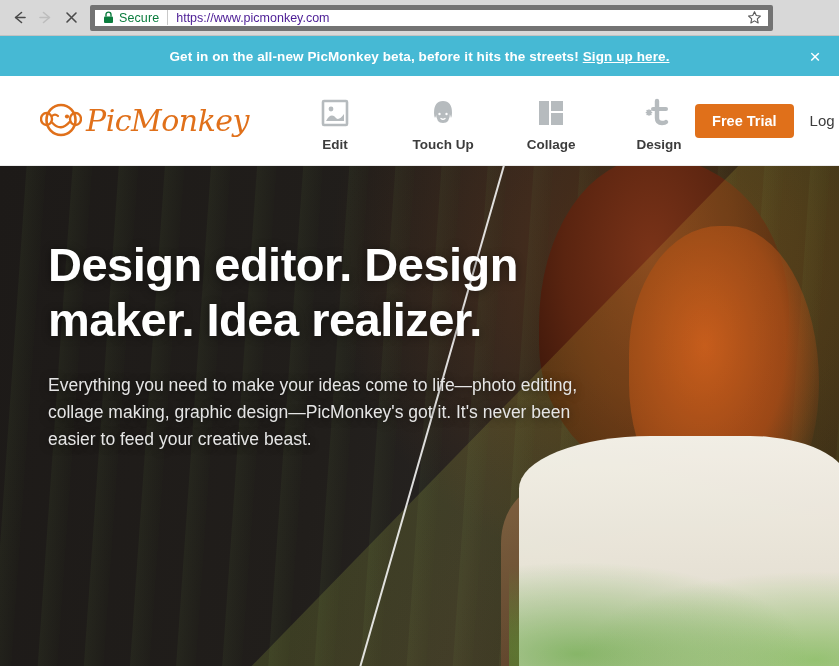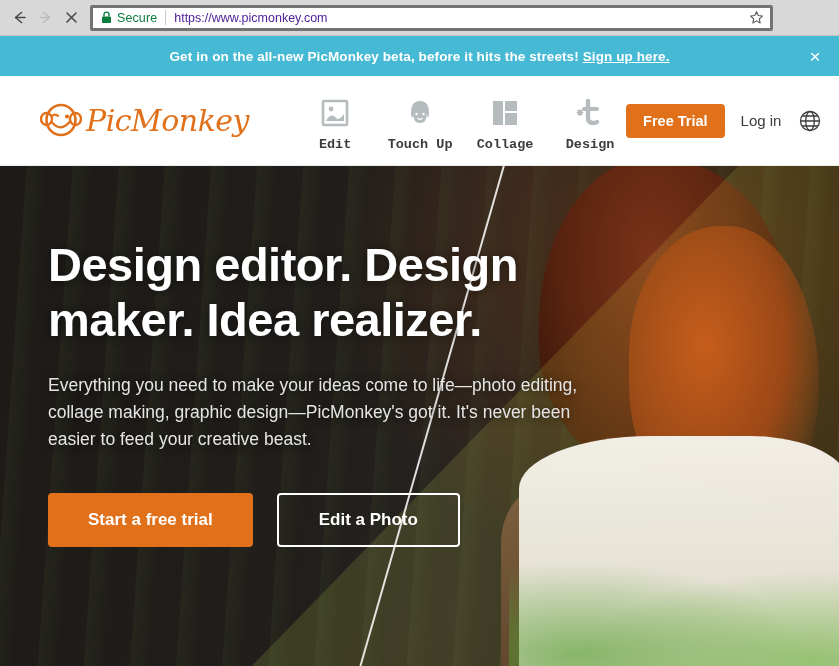--- a/index.html
+++ b/index.html
@@ -21,21 +21,21 @@
   .nav-btn {
     width: 26px; height: 26px;
     display: flex; align-items: center; justify-content: center;
     flex: 0 0 auto;
   }
   .nav-btn svg { display: block; }
   .omnibox {
     flex: 1 1 auto;
     height: 26px;
     background: #ffffff;
-    border: 3px solid #737373;
+    border: 5px solid #737373;
     border-radius: 2px;
     display: flex; align-items: center;
     margin-left: 6px;
     margin-right: 60px;
     padding: 0 6px 0 8px;
     overflow: hidden;
   }
   .lock-icon { flex: 0 0 auto; margin-right: 5px; display:flex; }
   .secure-label {
     color: #0b7d3e; font-size: 12.5px; letter-spacing: .1px;
@@ -84,23 +84,22 @@
   .logo { display: flex; align-items: center; flex: 0 0 auto; }
   .logo-mark { width: 42px; height: 38px; flex: 0 0 auto; }
   .logo-word {
     font-family: "DejaVu Serif", serif;
     font-size: 30px; color: #e0701a; font-style: italic;
     margin-left: 4px; letter-spacing: -.5px;
   }
 
   .main-nav {
     display: flex; align-items: flex-start;
-    margin-left: 50px; gap: 13px; flex: 0 0 auto;
+    margin-left: 50px; gap: 36px; flex: 0 0 auto;
     padding-top: 6px;
-    font-family: Liberation Mono, monospace;
   }
   .nav-item {
     width: 72px;
     display: flex; flex-direction: column; align-items: center;
   }
   .nav-icon {
     height: 36px; display: flex; align-items: center; justify-content: center;
   }
   .nav-label {
     font-size: 13.5px; font-weight: bold; color: #3c3c3c;
@@ -359,18 +358,14 @@
   </div>
   <div class="split-enhanced"></div>
   <div class="split-line"></div>
 
   <div class="hero-content">
     <h1 class="hero-title">
       <span>Design editor. Design</span><br>
       <span>maker. Idea realizer.</span>
     </h1>
     <p class="hero-sub">Everything you need to make your ideas come to life—photo editing, collage making, graphic design—PicMonkey's got it. It's never been easier to feed your creative beast.</p>
-    <div class="hero-buttons">
-      <button class="btn-primary">Start a free trial</button>
-      <button class="btn-secondary">Edit a Photo</button>
-    </div>
   </div>
 </div>
 
 </body></html>

